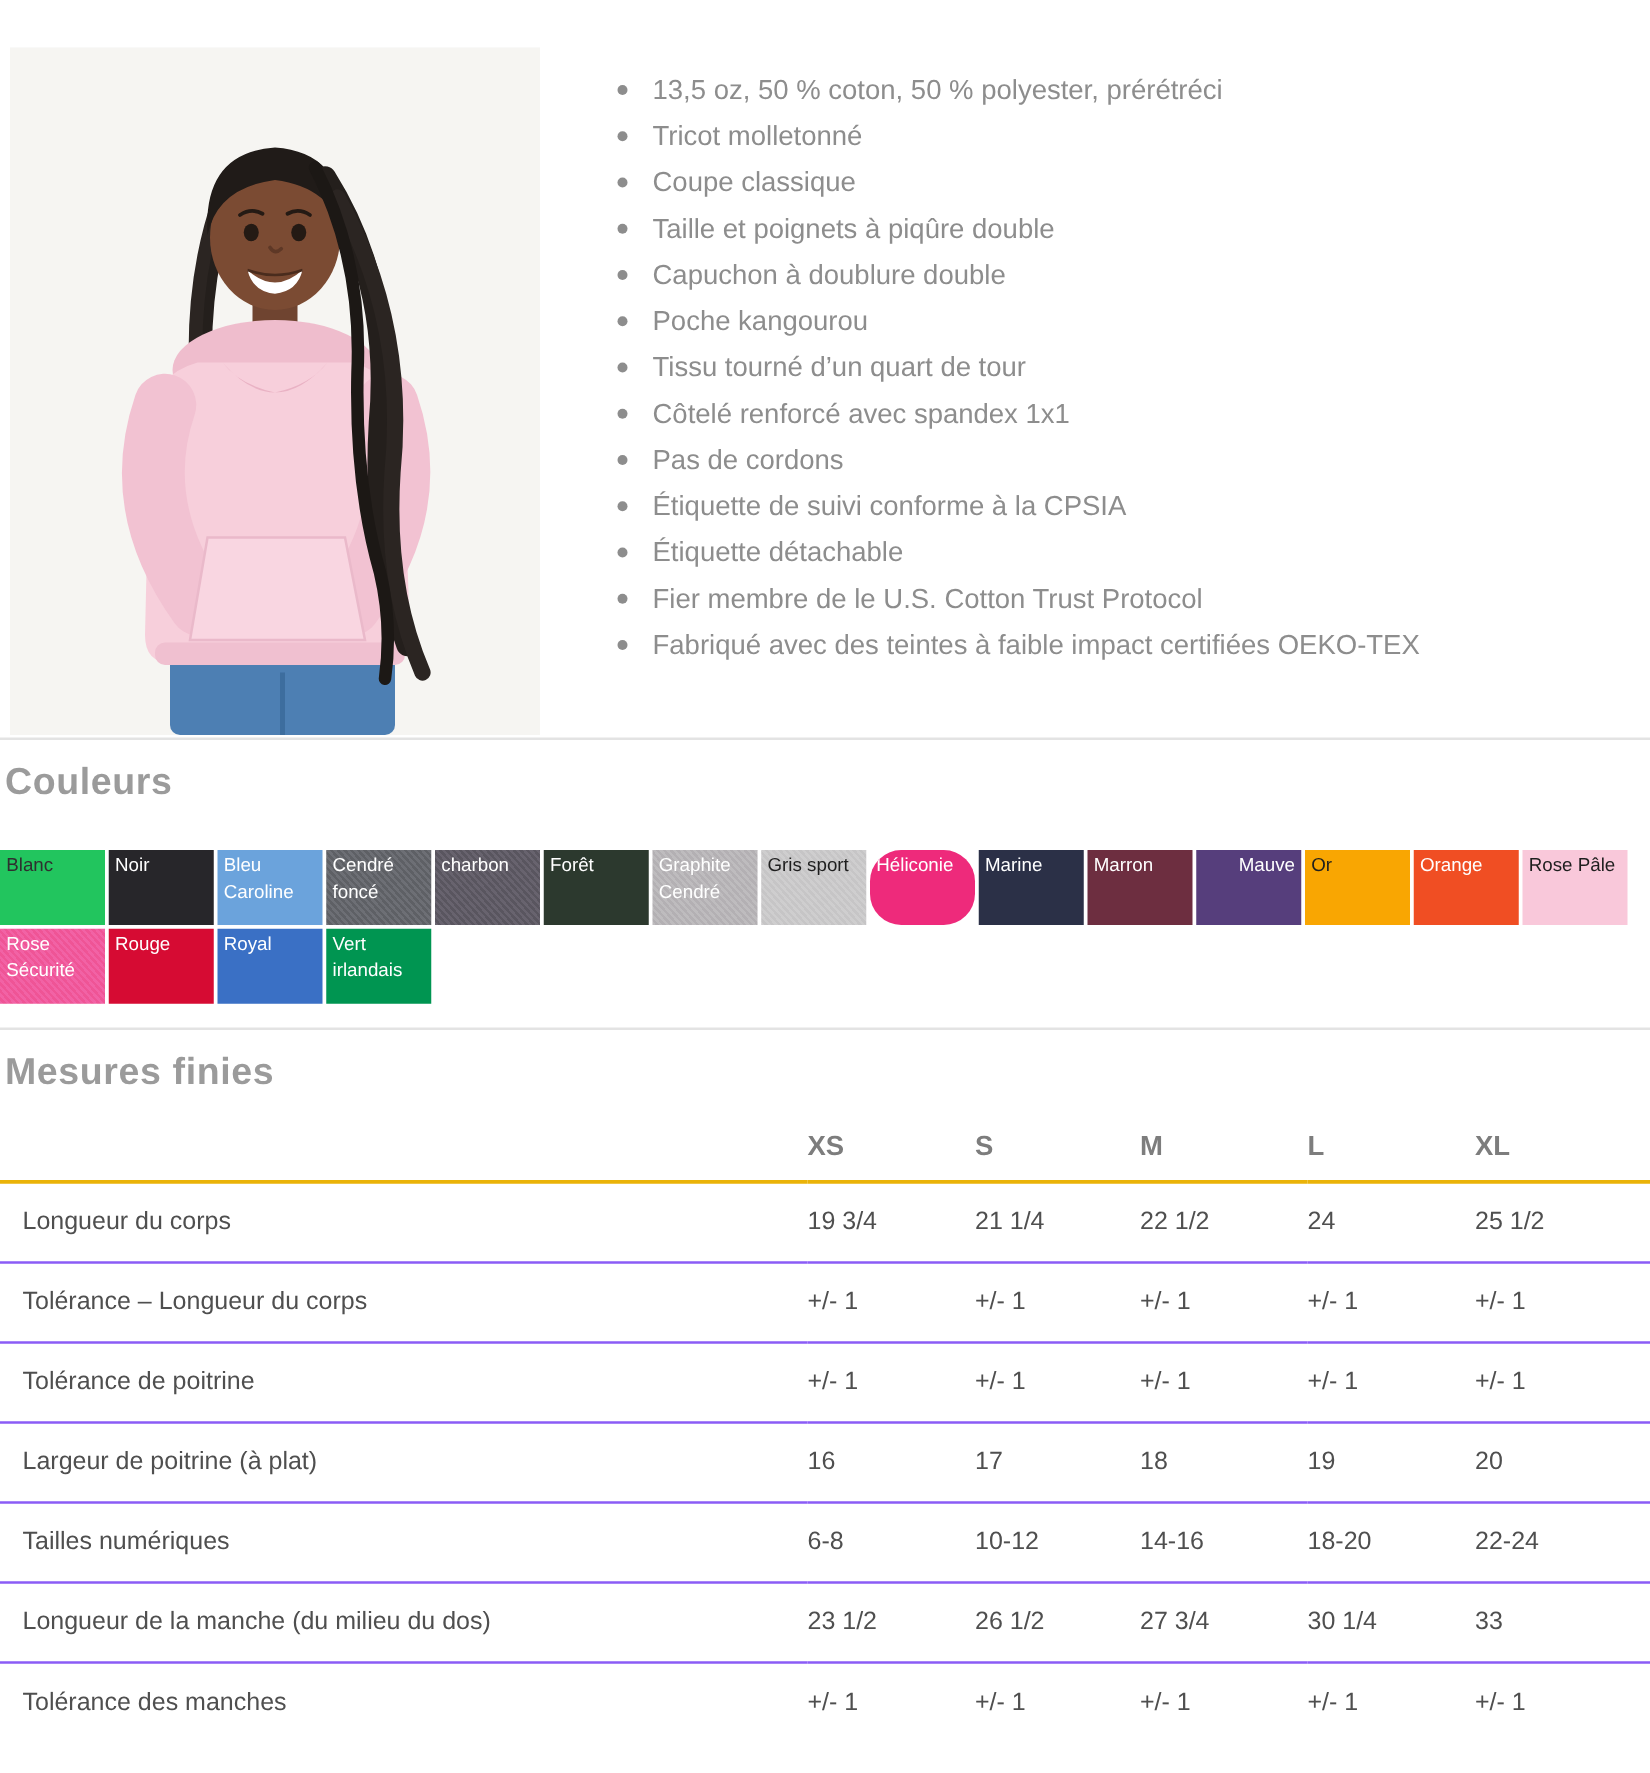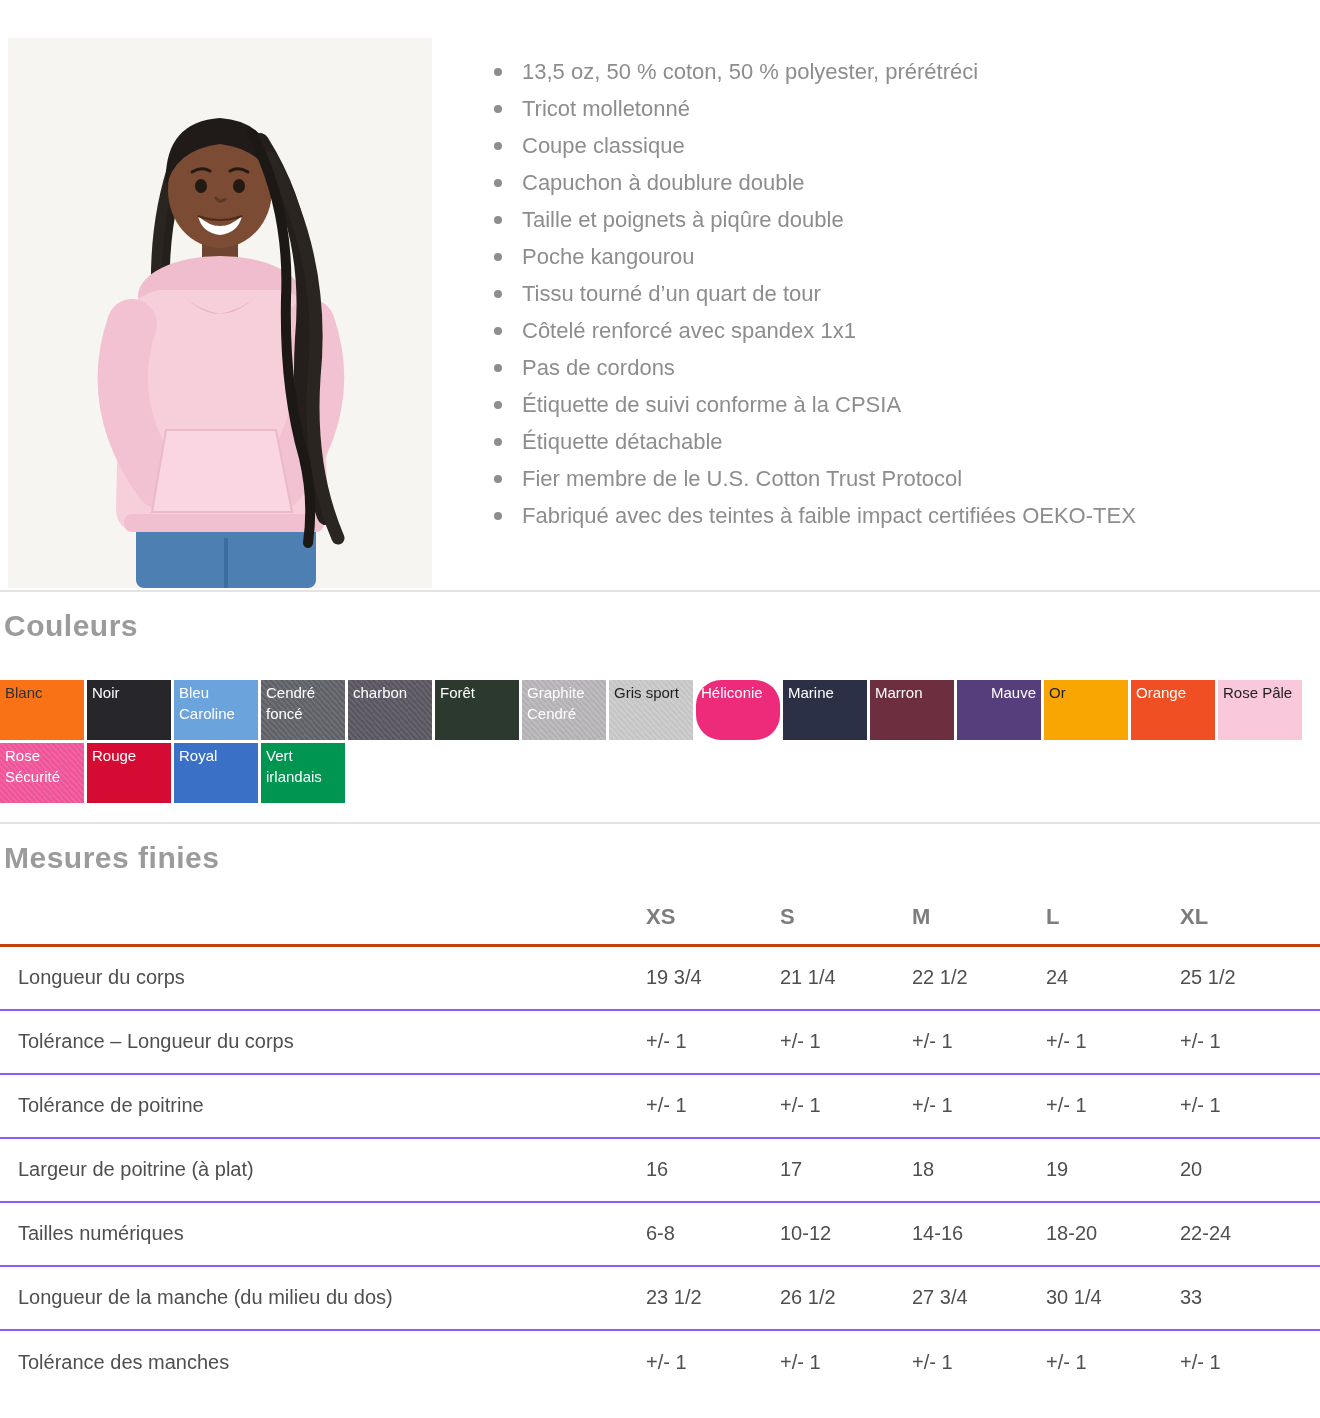--- a/index.html
+++ b/index.html
@@ -43,21 +43,21 @@
   }
   .swatch.heather {
     background-image: repeating-linear-gradient(48deg,
       rgba(255,255,255,.10) 0 2px, rgba(0,0,0,.05) 2px 4px) !important;
     background-blend-mode: overlay;
   }
   
   .size-table { border-collapse: collapse; width: 1320px; table-layout: fixed; margin-top: 2px; }
   .size-table th {
     text-align: left; font-size: 22px; font-weight: bold; color: #7d7d7d;
-    padding: 26px 0 14px 0; border-bottom: 3px solid #c2410c;
+    padding: 26px 0 14px 0; border-bottom: 3px solid #eab308;
   }
   .size-table th.label-col-head { padding-left: 18px; }
   .size-table td {
     font-size: 20px; color: #4f4f4f; height: 64px;
     border-bottom: 2px solid #8b5cf6; padding: 0;
   }
   .size-table td.row-label { padding-left: 18px; }
   .size-table tr:last-child td { border-bottom: none; }
 </style>
 </head>
@@ -114,24 +114,24 @@
         <li>
     <span>13,5 oz, 50 % coton, 50 % polyester, prérétréci</span>
   </li>
         <li>
     <span>Tricot molletonné</span>
   </li>
         <li>
     <span>Coupe classique</span>
   </li>
         <li>
+    <span>Taille et poignets à piqûre double</span>
+  </li>
+        <li>
     <span>Capuchon à doublure double</span>
-  </li>
-        <li>
-    <span>Taille et poignets à piqûre double</span>
   </li>
         <li>
     <span>Poche kangourou</span>
   </li>
         <li>
     <span>Tissu tourné d’un quart de tour</span>
   </li>
         <li>
     <span>Côtelé renforcé avec spandex 1x1</span>
   </li>
@@ -151,21 +151,21 @@
     <span>Fabriqué avec des teintes à faible impact certifiées OEKO-TEX</span>
   </li>
       </ul>
   </section>
 
   <hr class="section-divider divider-1">
 
   <section>
     <h2 class="section-title colors-title">Couleurs</h2>
     <div class="swatch-grid">
-        <div class="swatch" style="background-color: #f97316; color: rgb(47, 47, 47);">
+        <div class="swatch" style="background-color: #22c55e; color: rgb(47, 47, 47);">
     <span>Blanc</span>
   </div>
         <div class="swatch" style="background-color: rgb(39, 38, 42); color: rgb(255, 255, 255);">
     <span>Noir</span>
   </div>
         <div class="swatch" style="background-color: rgb(107, 163, 220); color: rgb(255, 255, 255);">
     <span>Bleu Caroline</span>
   </div>
         <div class="swatch heather" style="background-color: rgb(99, 101, 106); color: rgb(255, 255, 255);">
     <span>Cendré foncé</span>

